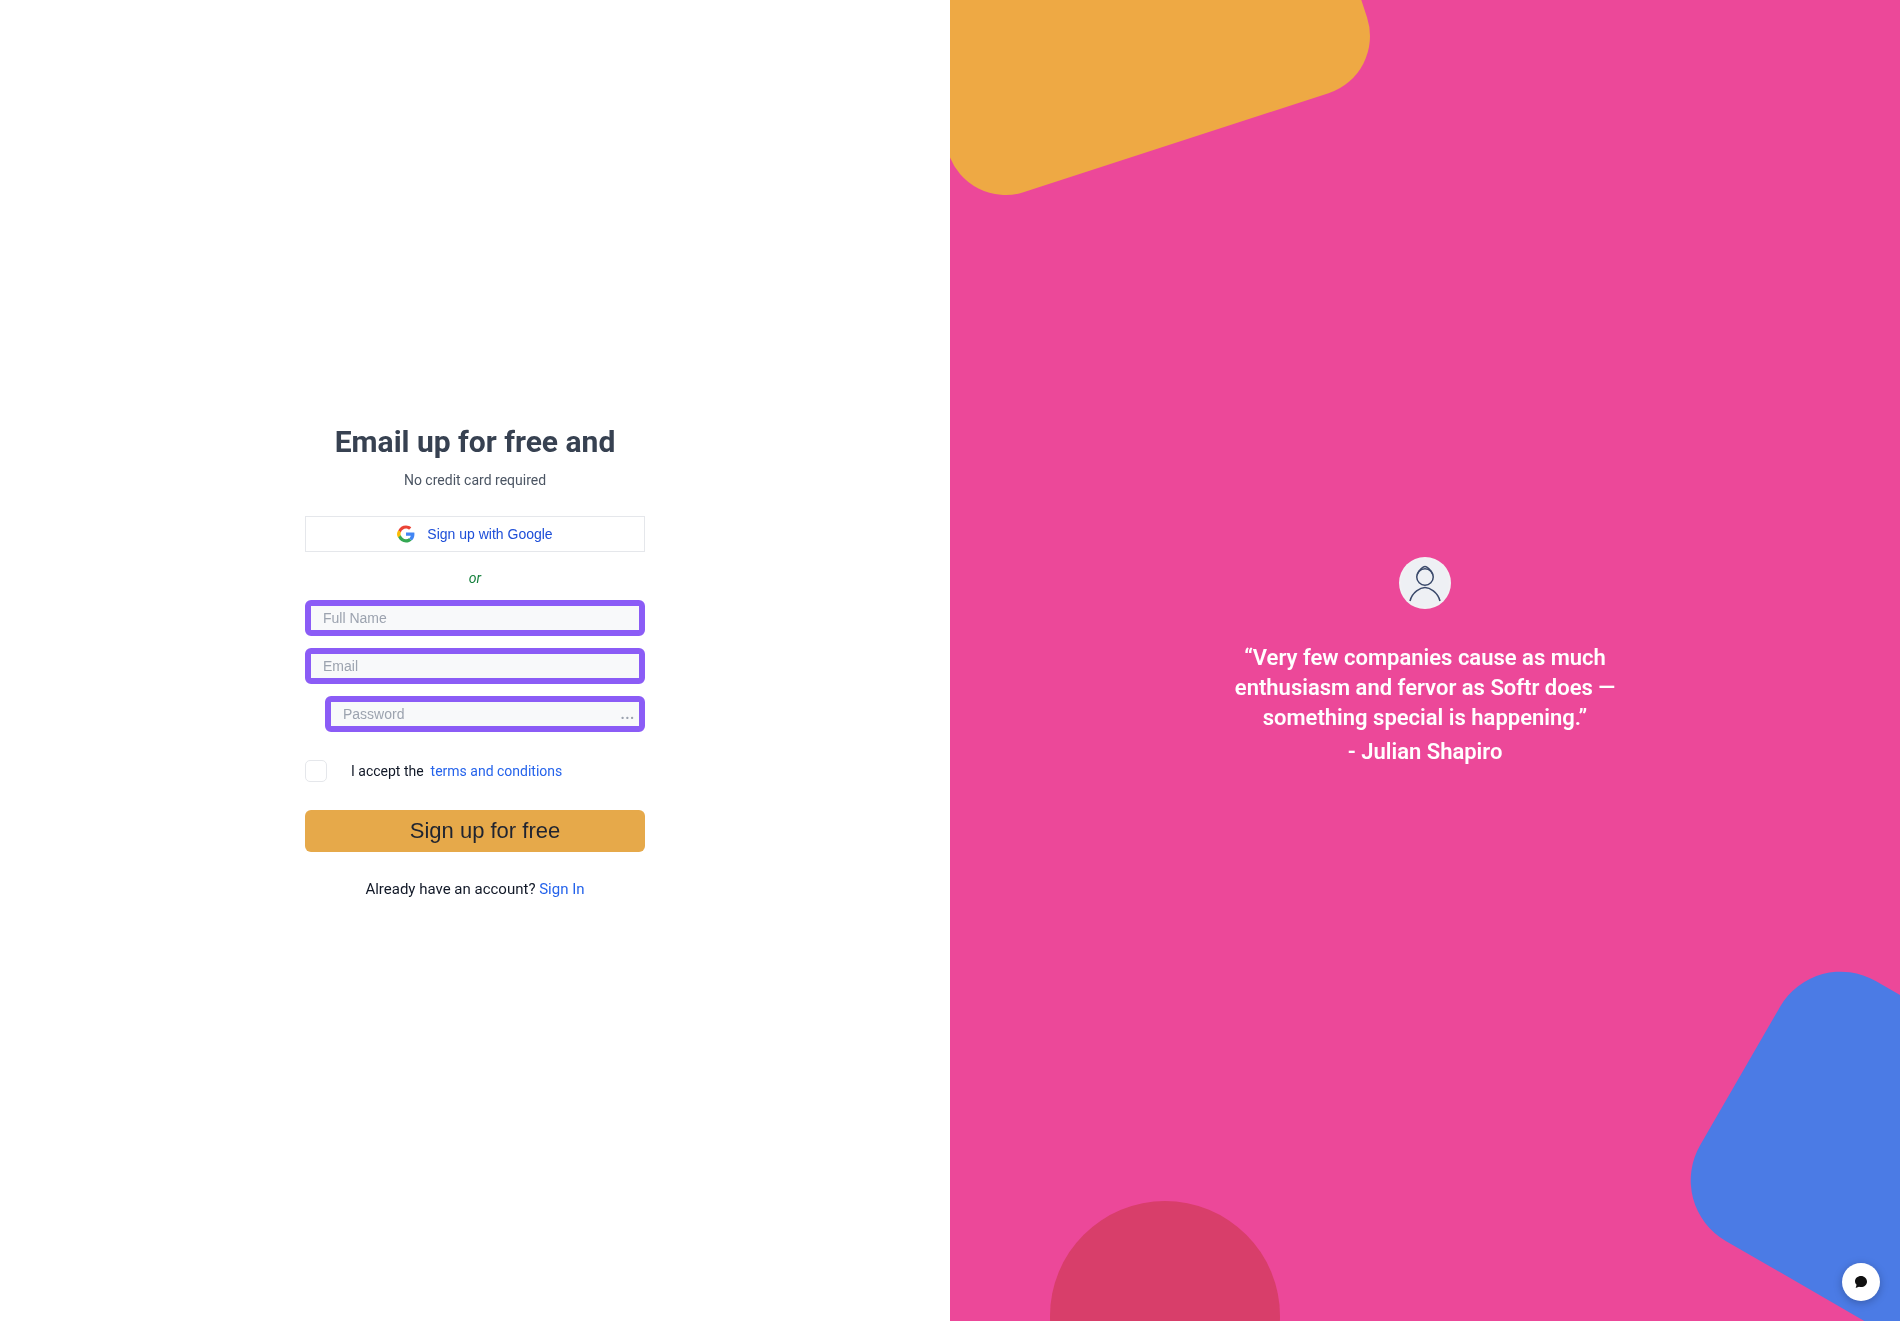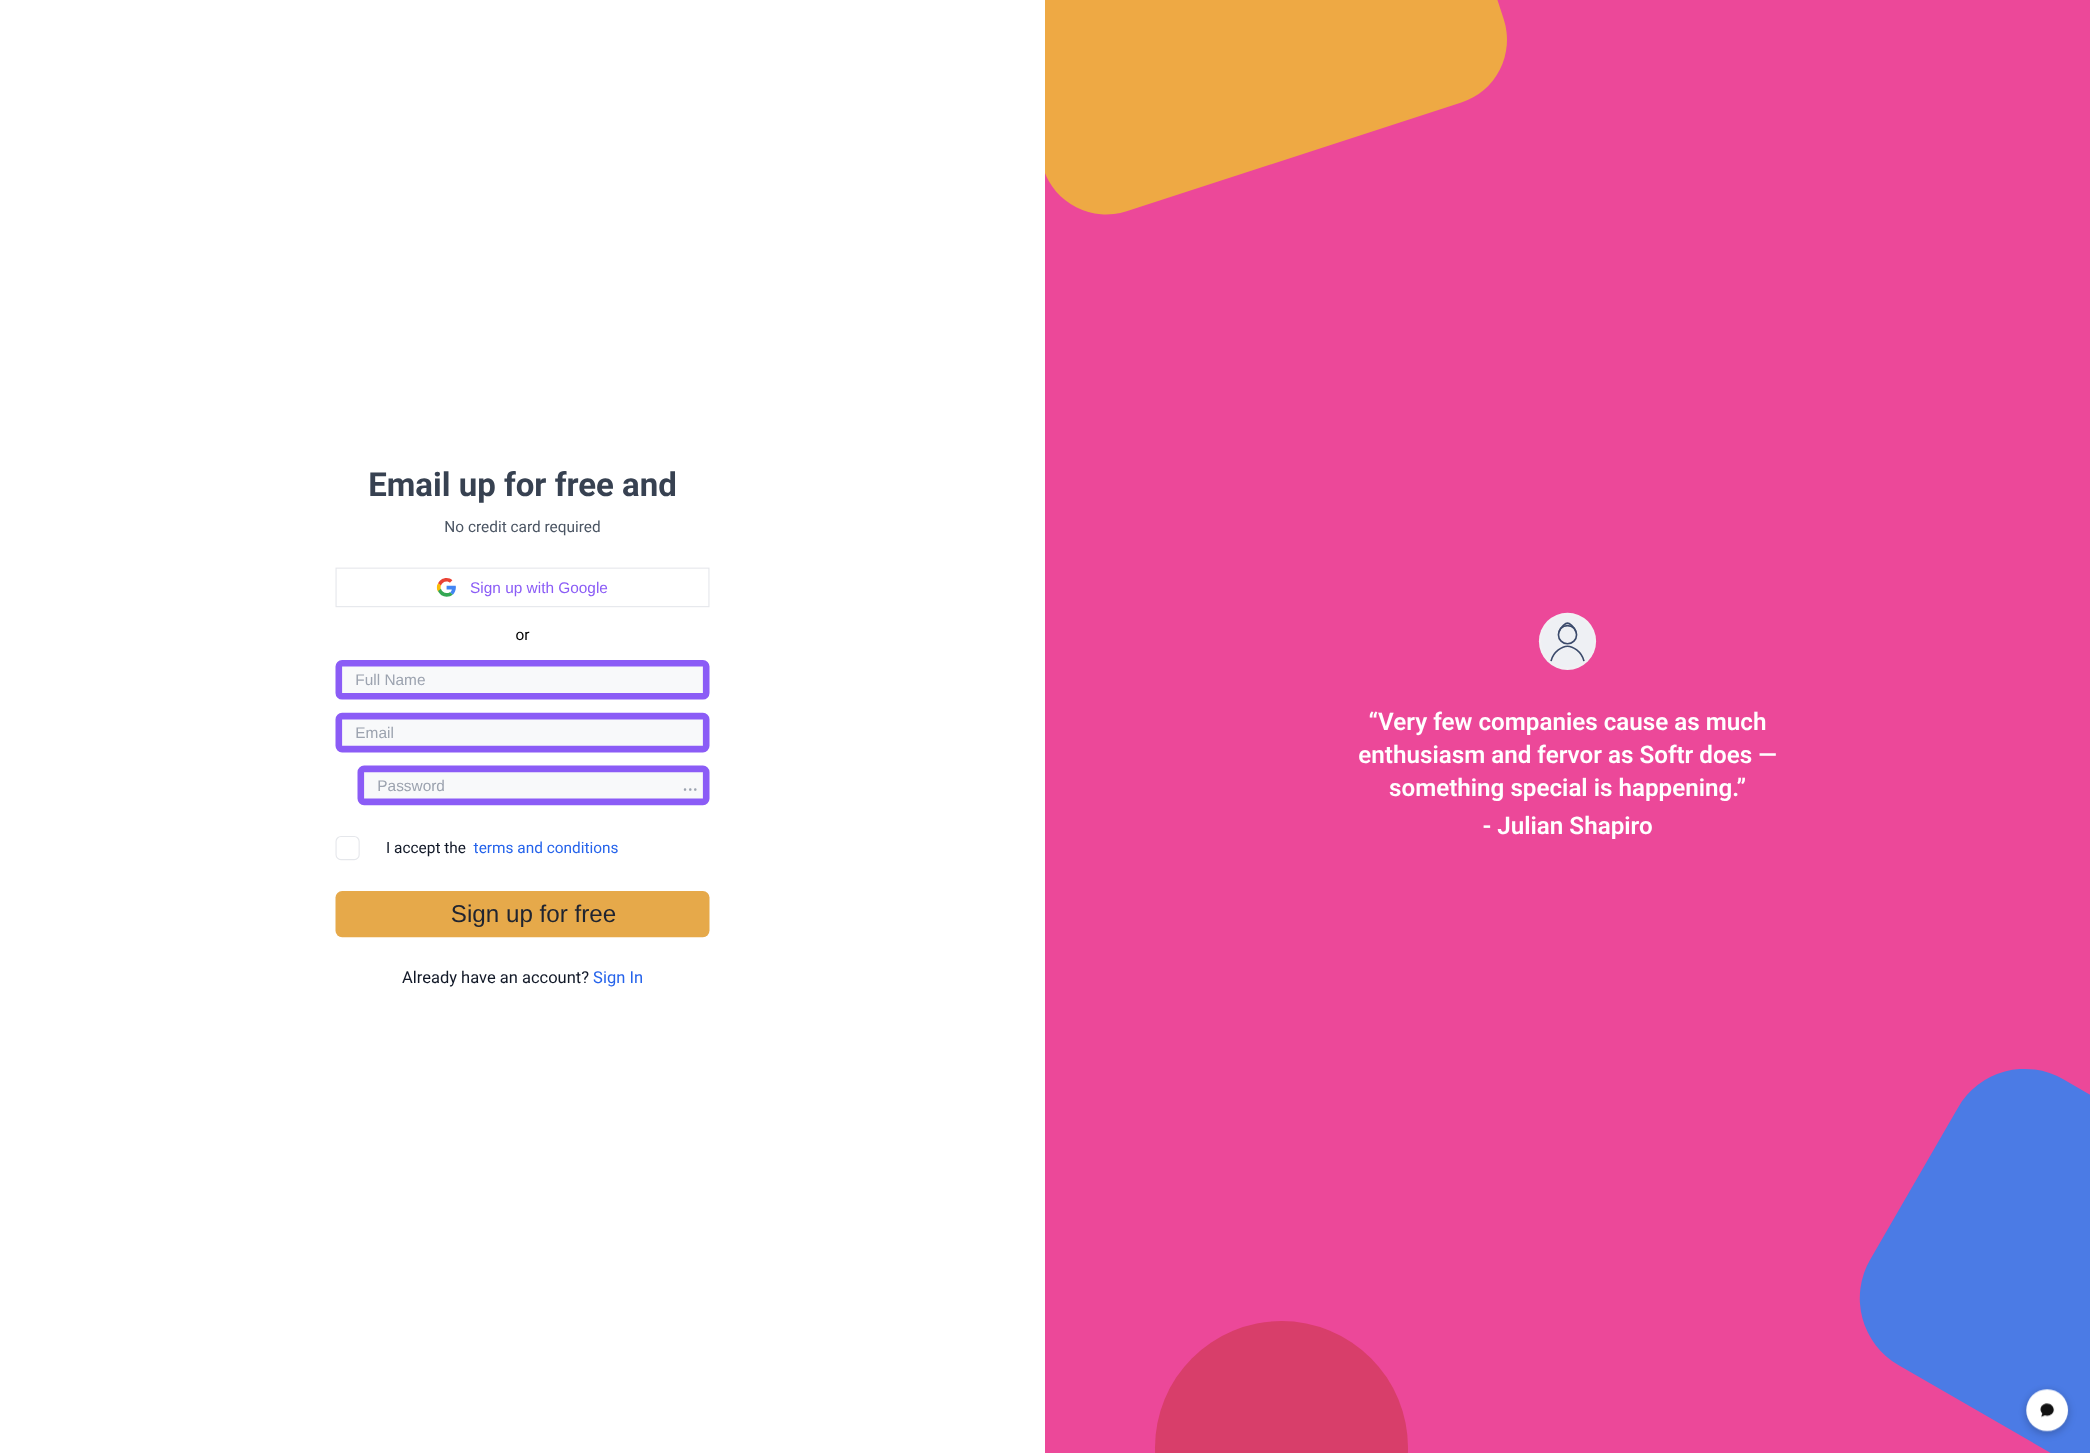--- a/index.html
+++ b/index.html
@@ -2,23 +2,23 @@
 <html><head>
 <meta charset="utf-8">
 <style>
   * { box-sizing: border-box; margin: 0; padding: 0; }
   html, body { height: 100%; font-family: -apple-system, BlinkMacSystemFont, "Segoe UI", Roboto, Helvetica, Arial, sans-serif; background:#fff; color:#1f2937; }
   .page { display:flex; width:100%; min-height:100vh; }
   .left { flex: 0 0 50%; background:#fff; display:flex; align-items:center; justify-content:center; position:relative; border-top-right-radius:22px; border-bottom-right-radius:22px; }
   .form-wrap { width:340px; max-width:90%; text-align:center; }
   h1.headline { font-size:30px; font-weight:700; color:#374151; line-height:1.25; }
   .subhead { margin-top:12px; font-size:14px; color:#4b5563; }
-  .google-btn { margin-top:28px; width:100%; height:36px; border:1px solid #e5e7eb; background:#fff; border-radius:0; display:flex; align-items:center; justify-content:center; gap:12px; cursor:pointer; font-size:14px; color:#8b5cf6; }
+  .google-btn { margin-top:28px; width:100%; height:36px; border:1px solid #e5e7eb; background:#fff; border-radius:0; display:flex; align-items:center; justify-content:center; gap:12px; cursor:pointer; font-size:14px; color:#1d4ed8; }
   .google-icon { display:inline-block; width:18px; height:18px; }
-  .or { margin:18px 0 14px; font-size:14px; color:#000000; }
+  .or { margin:18px 0 14px; font-size:14px; color:#15803d;font-style:italic; }
   .field { width:100%; height:36px; border:6px solid #8b5cf6; background:#f8f9fa; border-radius:6px; padding:0 12px; font-size:14px; color:#701a75; margin-bottom:12px; }
   .field::placeholder { color:#9ca3af; }
   .pw-wrap { position:relative;padding-left:20px; }
   .pw-toggle { position:absolute; right:10px; top:50%; transform:translateY(-60%); color:#9ca3af; font-size:11px; letter-spacing:1px; cursor:pointer; user-select:none; }
   .terms-row { display:flex; align-items:center; gap:24px; margin-top:16px; margin-bottom:28px; text-align:left; }
   .checkbox { width:22px; height:22px; border:1px solid #e5e7eb; border-radius:5px; background:#fff; cursor:pointer; flex-shrink:0; }
   .terms-text { font-size:14px; color:#111827; }
   .terms-link { color:#2563eb; text-decoration:none; }
   .submit-btn { width:100%; height:42px; background:#e6a94a; color:#1f2430; border:none; border-radius:6px; font-size:22px; font-weight:400; cursor:pointer;padding-left:20px; }
   .already { margin-top:28px; font-size:15px; color:#111827; }

